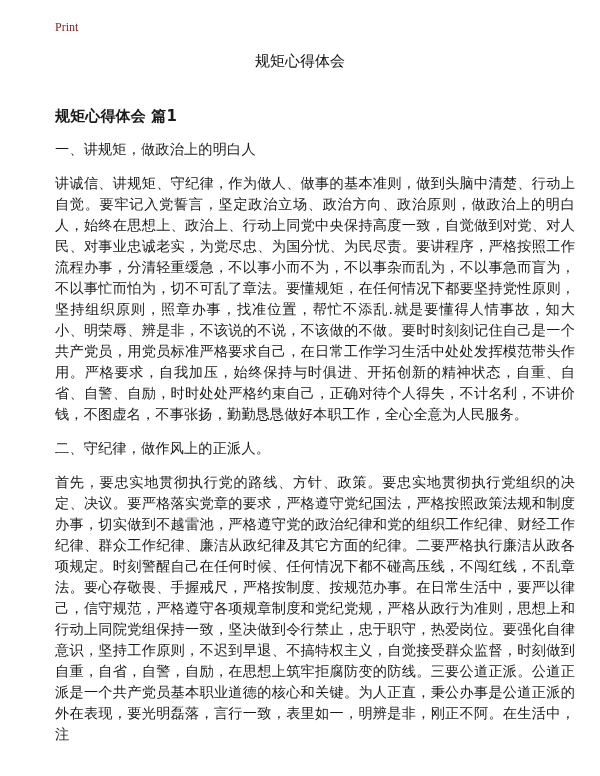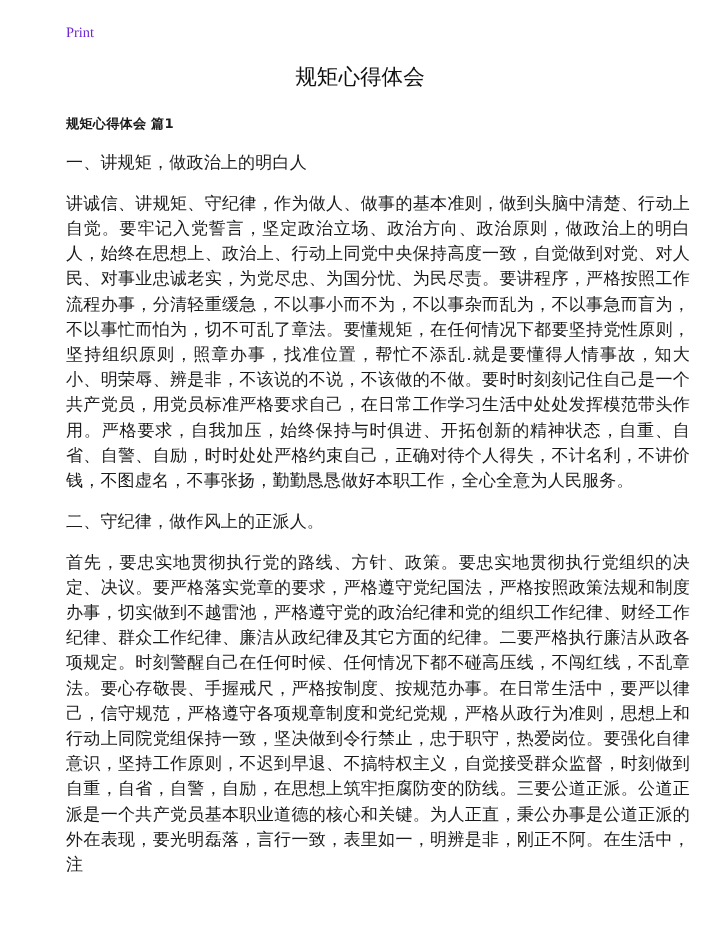--- a/index.html
+++ b/index.html
@@ -2,32 +2,32 @@
 <html><head>
 <meta charset="utf-8">
 <style>
   html, body { margin: 0; padding: 0; background: #ffffff; }
   body {
     width: 600px; height: 776px; overflow: hidden; position: relative;
     font-family: "DejaVu Sans", sans-serif; color: #1a1a1a;
   }
   .print-label {
     position: absolute; left: 55px; top: 20px;
-    font-family: "Liberation Serif", serif; font-size: 12px; color: #6d28d9;
+    font-family: "Liberation Serif", serif; font-size: 12px; color: #7f1d1d;
   }
   .doc-title {
     position: absolute; left: 0; width: 600px; top: 52px; text-align: center;
-    font-size: 18px; font-weight: normal; margin: 0; color: #111;
+    font-size: 15px; font-weight: normal; margin: 0; color: #111;
   }
   .content {
     position: absolute; left: 55px; top: 93px; width: 520px;
     font-size: 14.2px; line-height: 21px; letter-spacing: 0.15px;
   }
   .subtitle { margin: 0 0 12px 0; }
-  .section-head { margin: 0 0 12px 0; font-weight: bold; font-size: 11px; }
+  .section-head { margin: 13px 0 12px 0; font-weight: bold; font-size: 15px; }
   .para { margin: 0 0 13px 0; text-align: justify; }
   .heading { margin: 0 0 13px 0; }
 </style>
 </head>
 <body>
 
 <div class="print-label">Print</div>
 <h1 class="doc-title">规矩心得体会</h1>
 
 <div class="content">

